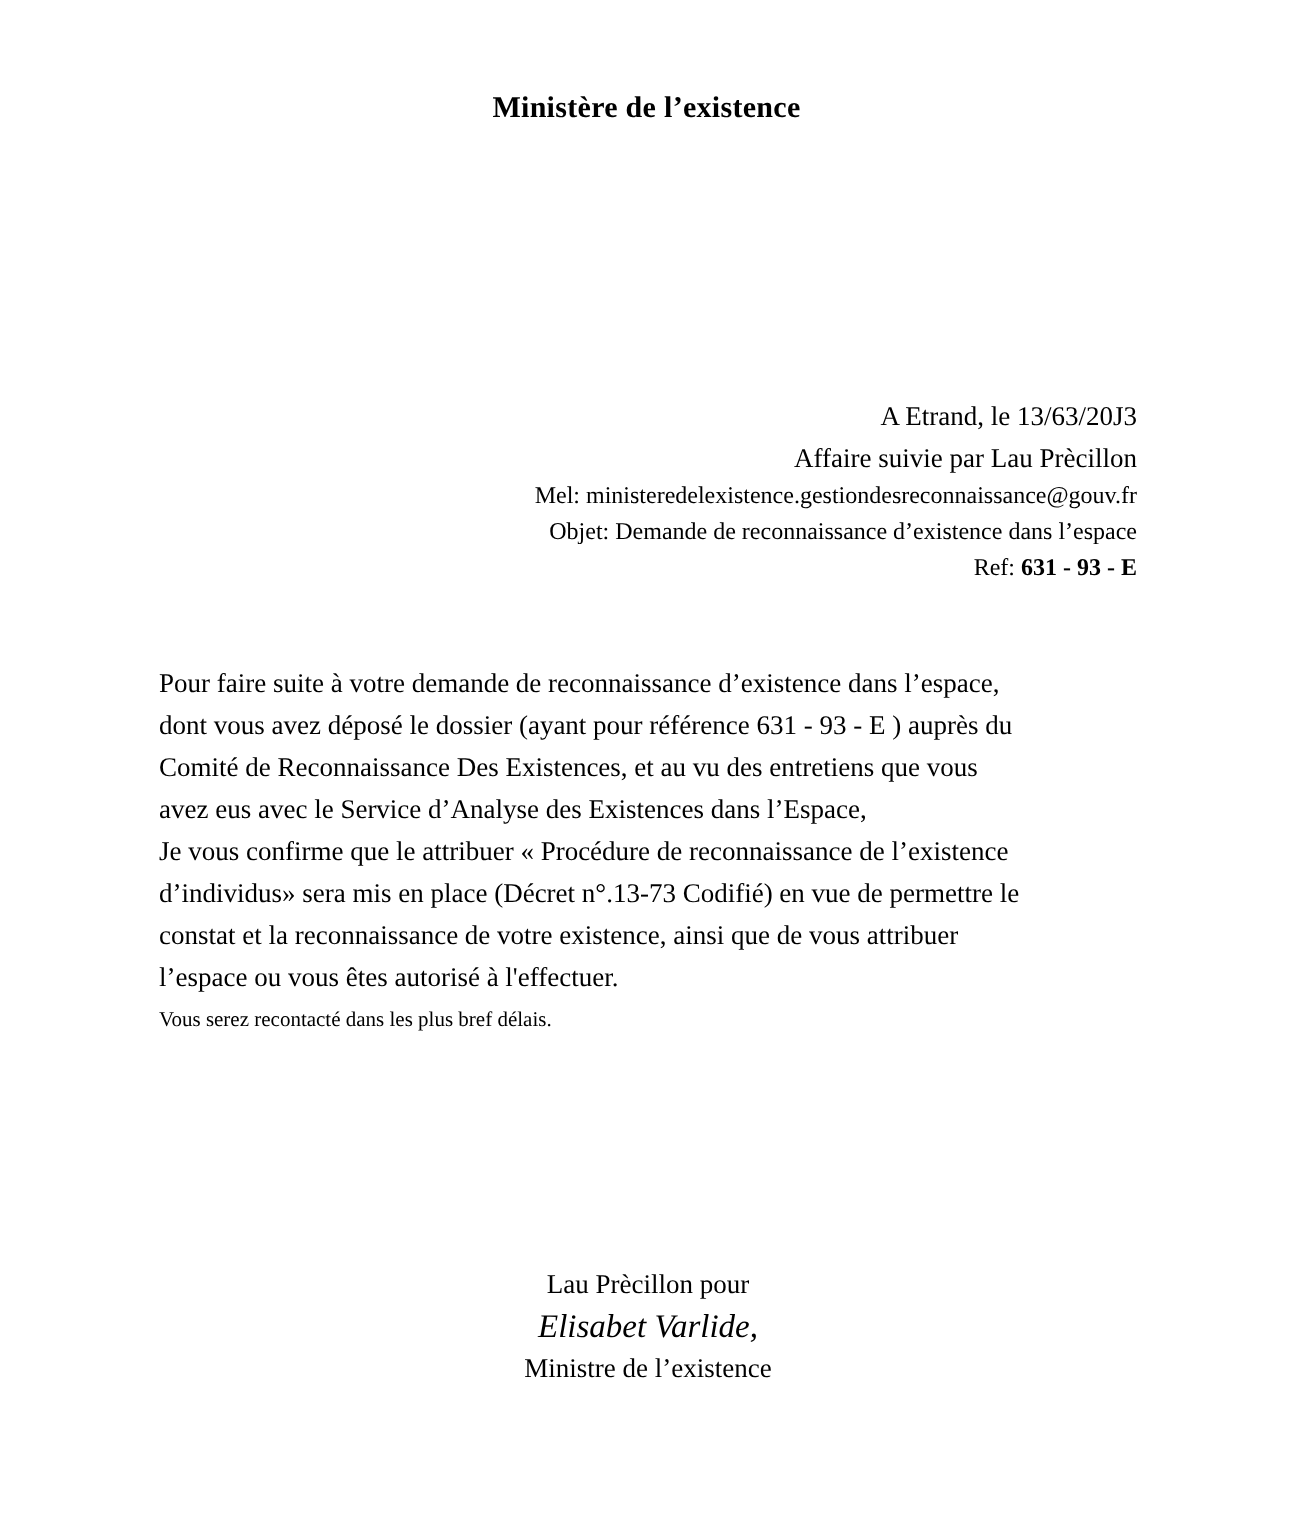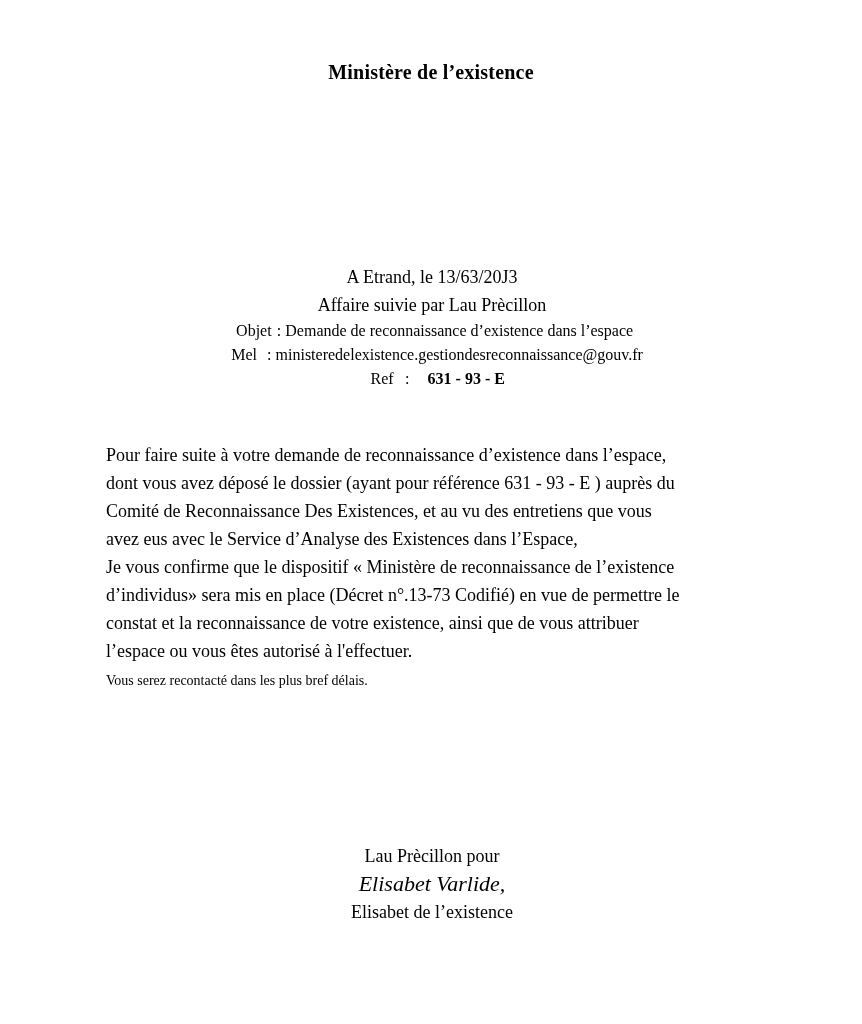--- a/index.html
+++ b/index.html
@@ -34,42 +34,41 @@
     right: 104px;
     text-align: right;
     font-size: 17px;
     line-height: 23px;
   }
   .meta-block {
     position: absolute;
     top: 263px;
     left: 106px;
     right: 104px;
-    text-align: center;
+    text-align: right;
   }
   .meta-line-large {
     font-size: 18px;
     line-height: 28px;
     white-space: nowrap;
   }
   .meta-row {
     font-size: 16px;
     line-height: 24px;
     white-space: nowrap;
   }
   .meta-label {
     display: inline-block;
     width: 46px;
   }
   .meta-sep {
     white-space: pre;
   }
   .bold-value {
     font-weight: bold;
-    margin-left: 14px;
   }
   .body-block {
     position: absolute;
     top: 441px;
     left: 106px;
     right: 80px;
     font-size: 18px;
     line-height: 28px;
   }
   .body-line {
@@ -111,42 +110,42 @@
 <div class="page">
 
   <div class="title-block">Ministère de l’existence</div>
 
 
   <div class="meta-block">
     <div class="meta-line-large">A Etrand, le 13/63/20J3</div>
     <div class="meta-line-large">Affaire suivie par Lau Prècillon</div>
 
     <div class="meta-row">
-      <span class="meta-label">Objet</span><span class="meta-sep">: </span><span class="meta-value">Demande de reconnaissance d’existence dans l’espace</span>
+      <span class="meta-label">Mel</span><span class="meta-sep">: </span><span class="meta-value">ministeredelexistence.gestiondesreconnaissance@gouv.fr</span>
     </div>
     <div class="meta-row">
-      <span class="meta-label">Mel</span><span class="meta-sep">: </span><span class="meta-value">ministeredelexistence.gestiondesreconnaissance@gouv.fr</span>
+      <span class="meta-label">Objet</span><span class="meta-sep">: </span><span class="meta-value">Demande de reconnaissance d’existence dans l’espace</span>
     </div>
     <div class="meta-row">
       <span class="meta-label">Ref</span><span class="meta-sep">: </span><span class="meta-value bold-value">631 - 93 - E</span>
     </div>
   </div>
 
   <div class="body-block">
     <div class="body-line">Pour faire suite à votre demande de reconnaissance d’existence dans l’espace,</div>
     <div class="body-line">dont vous avez déposé le dossier (ayant pour référence 631 - 93 - E ) auprès du</div>
     <div class="body-line">Comité de Reconnaissance Des Existences, et au vu des entretiens que vous</div>
     <div class="body-line">avez eus avec le Service d’Analyse des Existences dans l’Espace,</div>
-    <div class="body-line">Je vous confirme que le dispositif « Ministère de reconnaissance de l’existence</div>
+    <div class="body-line">Je vous confirme que le attribuer « Procédure de reconnaissance de l’existence</div>
     <div class="body-line">d’individus» sera mis en place (Décret n°.13-73 Codifié) en vue de permettre le</div>
     <div class="body-line">constat et la reconnaissance de votre existence, ainsi que de vous attribuer</div>
     <div class="body-line">l’espace ou vous êtes autorisé à l'effectuer.</div>
   </div>
 
   <div class="closing-block">Vous serez recontacté dans les plus bref délais.</div>
 
   <div class="signature-block">
     <div class="signature-signer">Lau Prècillon pour</div>
     <div class="signature-name">Elisabet Varlide,</div>
-    <div class="signature-role">Elisabet de l’existence</div>
+    <div class="signature-role">Ministre de l’existence</div>
   </div>
 
 </div>
 
 </body></html>

